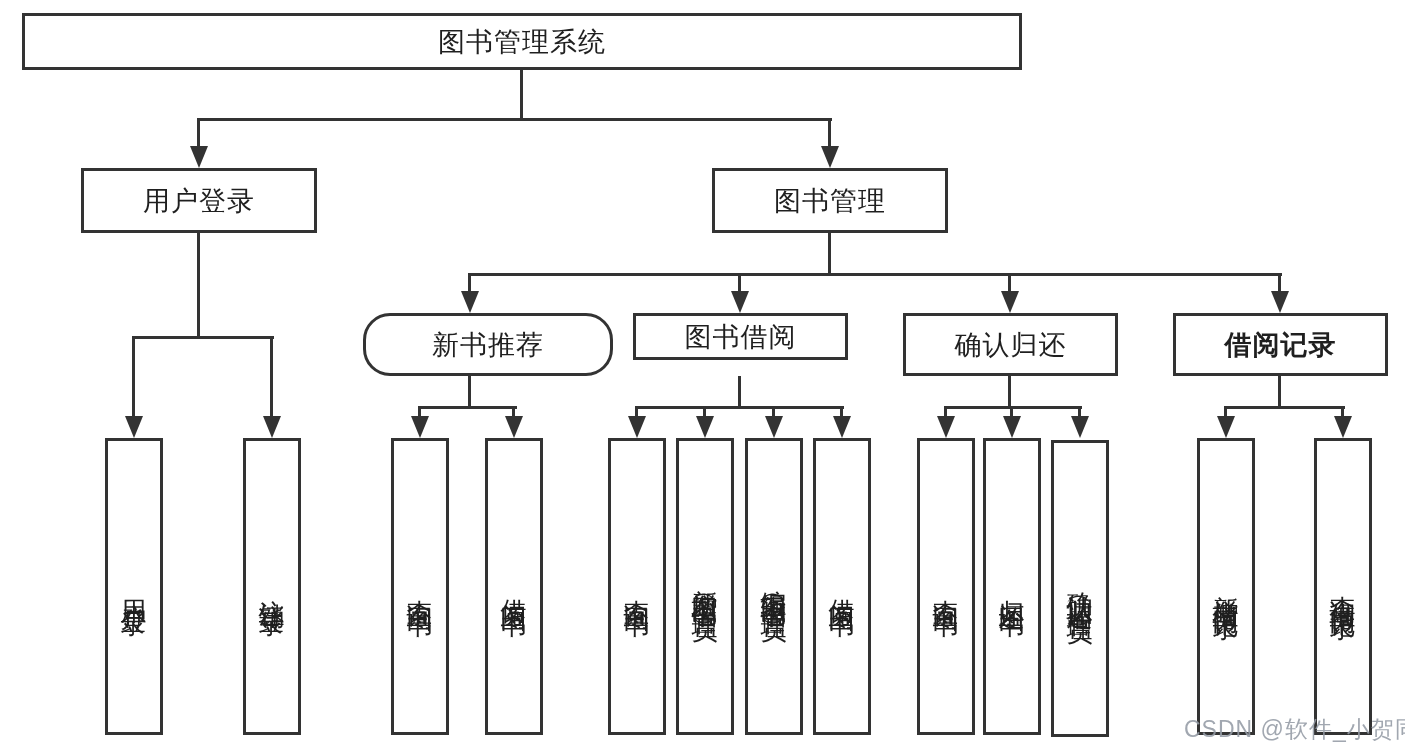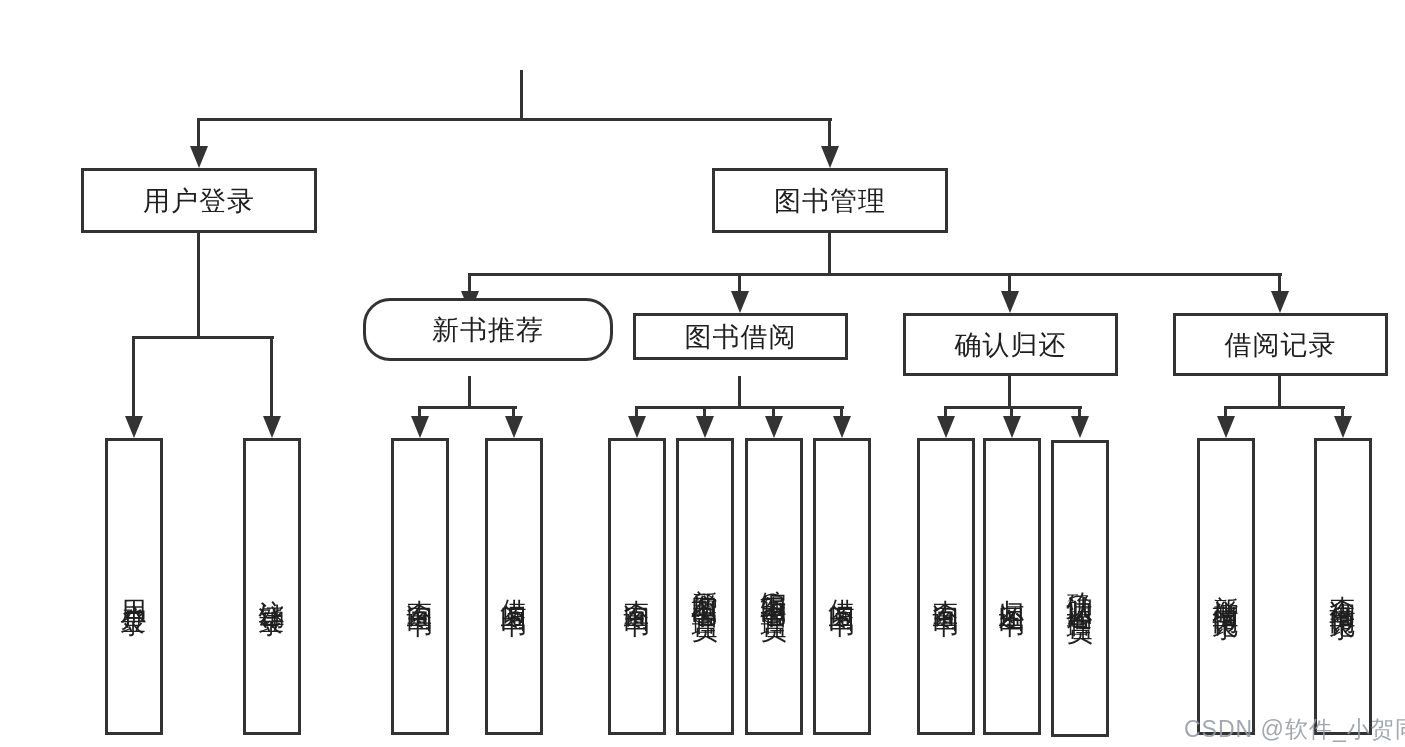--- a/index.html
+++ b/index.html
@@ -58,20 +58,23 @@
     color: rgba(148, 155, 165, 0.88);
     white-space: nowrap;
     z-index: 10;
   }
 </style>
 </head>
 <body>
 
 <div class="canvas">
 
+  <div class="box h" style="left:22px; top:13px; width:1000px; height:57px;">
+    <span>图书管理系统</span>
+  </div>
 
   <div class="vline" style="left:520px; top:70px; height:48px;"></div>
   <div class="hline" style="left:198px; top:118px; width:634px;"></div>
   <div class="vline" style="left:197px; top:118px; height:30px;"></div>
   <div class="arrow" style="left:190px; top:146px;"></div>
   <div class="vline" style="left:828px; top:118px; height:30px;"></div>
   <div class="arrow" style="left:821px; top:146px;"></div>
 
   <div class="box h" style="left:81px; top:168px; width:236px; height:65px;">
     <span>用户登录</span>
@@ -91,30 +94,30 @@
   <div class="hline" style="left:468px; top:273px; width:814px;"></div>
   <div class="vline" style="left:468px;  top:273px; height:20px;"></div>
   <div class="arrow" style="left:461px;  top:291px;"></div>
   <div class="vline" style="left:738px;  top:273px; height:20px;"></div>
   <div class="arrow" style="left:731px;  top:291px;"></div>
   <div class="vline" style="left:1008px; top:273px; height:20px;"></div>
   <div class="arrow" style="left:1001px; top:291px;"></div>
   <div class="vline" style="left:1278px; top:273px; height:20px;"></div>
   <div class="arrow" style="left:1271px; top:291px;"></div>
 
-  <div class="box h" style="left:363px; top:298px; width:250px; height:63px;border-radius:27px;">
+  <div class="box h" style="left:363px; top:313px; width:250px; height:63px;border-radius:27px;">
     <span>新书推荐</span>
   </div>
   <div class="box h" style="left:633px; top:313px; width:215px; height:47px;">
     <span>图书借阅</span>
   </div>
   <div class="box h" style="left:903px; top:313px; width:215px; height:63px;">
     <span>确认归还</span>
   </div>
-  <div class="box h" style="left:1173px; top:313px; width:215px; height:63px;">
+  <div class="box h" style="left:1173px; top:313px; width:215px; height:63px;font-weight:bold;">
     <span>借阅记录</span>
   </div>
 
   <div class="vline" style="left:468px; top:376px; height:30px;"></div>
   <div class="hline" style="left:418px; top:406px; width:99px;"></div>
   <div class="vline" style="left:418px; top:406px; height:12px;"></div>
   <div class="arrow" style="left:411px; top:416px;"></div>
   <div class="vline" style="left:512px; top:406px; height:12px;"></div>
   <div class="arrow" style="left:505px; top:416px;"></div>
 

